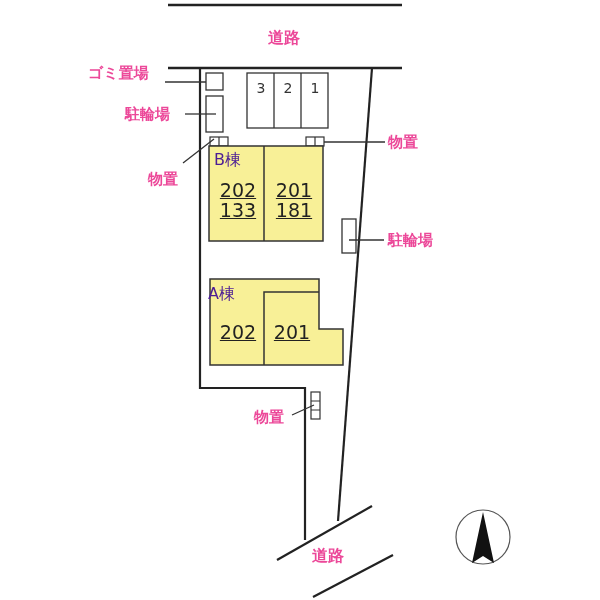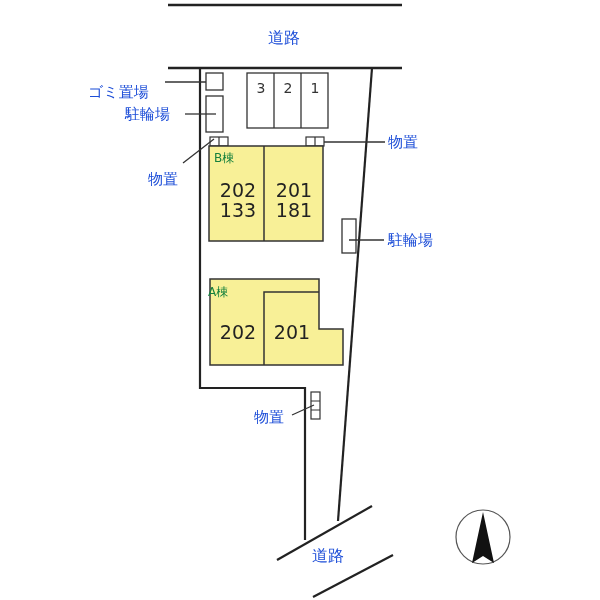--- a/index.html
+++ b/index.html
@@ -1,21 +1,21 @@
 <!DOCTYPE html>
 <html><head>
 <meta charset="utf-8">
 <style>
   html, body { margin:0; padding:0; background:#ffffff; }
   body { width:600px; height:600px; position:relative; overflow:hidden;
          font-family: "DejaVu Sans", "Liberation Sans", sans-serif; color:#222; }
   svg.plan { position:absolute; left:0; top:0; }
-  .lbl { position:absolute; font-size:15px; color:#1d4ed8; white-space:nowrap; line-height:1; }
-  .unit { position:absolute; font-size:19px; color:#222; text-align:center; line-height:1.05; }
-  .bldg-name { position:absolute; font-size:12px; color:#15803d; }
+  .lbl { position:absolute; font-size:15px; color:#ec4899; white-space:nowrap; line-height:1;font-weight:bold; }
+  .unit { position:absolute; font-size:19px; color:#222; text-align:center; line-height:1.05;text-decoration:underline; }
+  .bldg-name { position:absolute; font-size:16px; color:#4c1d95; }
   .slot { position:absolute; font-size:14px; color:#333; text-align:center; width:26px; }
 </style>
 </head>
 <body>
 
 <svg class="plan" width="600" height="600" viewBox="0 0 600 600">
 
   <line x1="168" y1="5" x2="402" y2="5" stroke="#222" stroke-width="2.5"></line>
   <line x1="168" y1="68" x2="402" y2="68" stroke="#222" stroke-width="2.5"></line>
 
@@ -56,21 +56,21 @@
   <line x1="311" y1="410" x2="320" y2="410" stroke="#333" stroke-width="1"></line>
   <line x1="314" y1="405" x2="292" y2="415" stroke="#333" stroke-width="1.3"></line>
 
   <g>
     <circle cx="483" cy="537" r="27" fill="#fff" stroke="#555" stroke-width="1.2"></circle>
     <polygon points="483,512 472,563 483,556 494,563" fill="#111"></polygon>
   </g>
 </svg>
 
 <div class="lbl" style="left:268px;top:30px;font-size:16px;">道路</div>
-<div class="lbl" style="left:88px;top:85px;">ゴミ置場</div>
+<div class="lbl" style="left:88px;top:66px;">ゴミ置場</div>
 <div class="lbl" style="left:125px;top:107px;">駐輪場</div>
 <div class="lbl" style="left:388px;top:135px;">物置</div>
 <div class="lbl" style="left:148px;top:172px;">物置</div>
 <div class="lbl" style="left:388px;top:233px;">駐輪場</div>
 <div class="lbl" style="left:254px;top:410px;">物置</div>
 <div class="lbl" style="left:312px;top:548px;font-size:16px;">道路</div>
 
 <div class="slot" style="left:248px;top:80px;">3</div>
 <div class="slot" style="left:275px;top:80px;">2</div>
 <div class="slot" style="left:302px;top:80px;">1</div>

